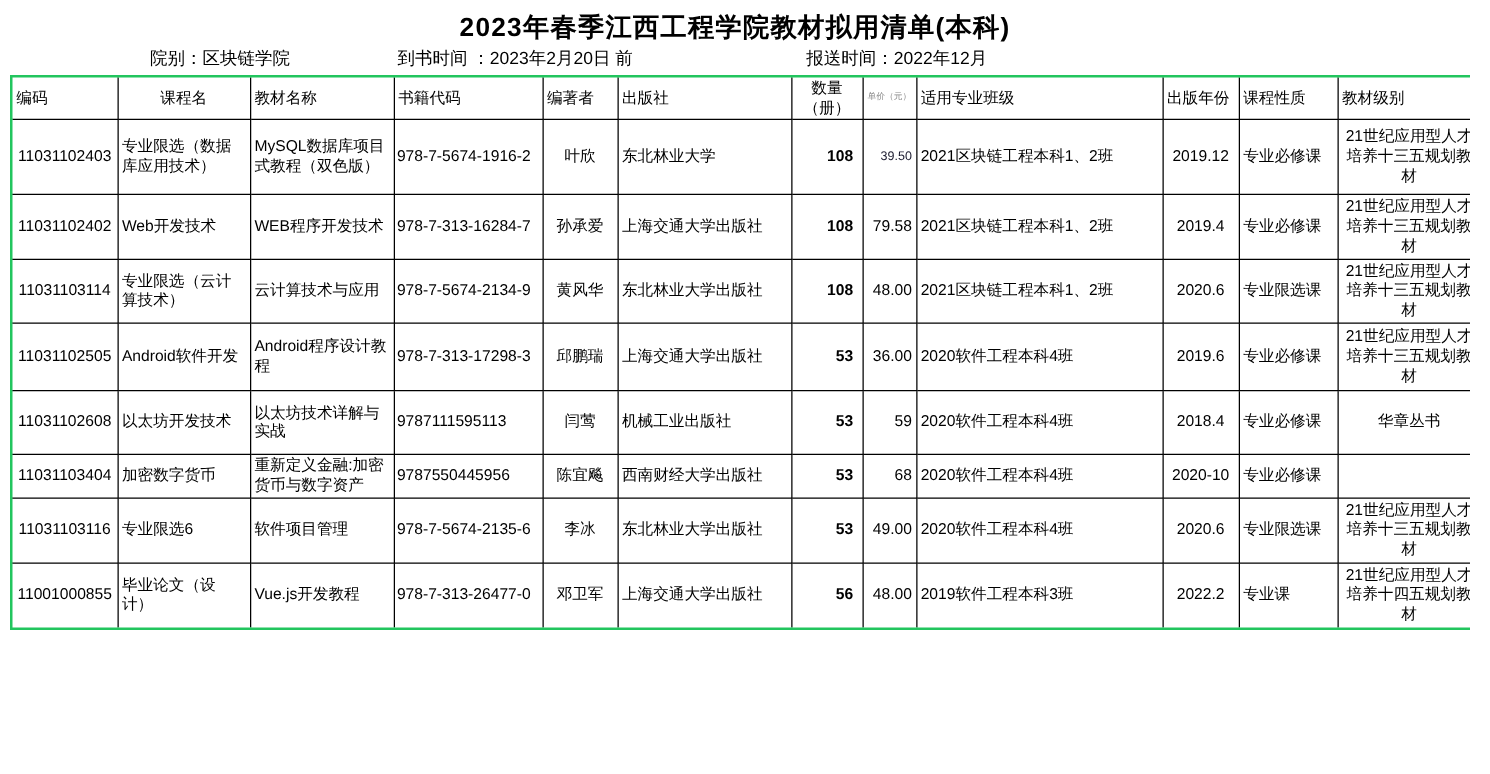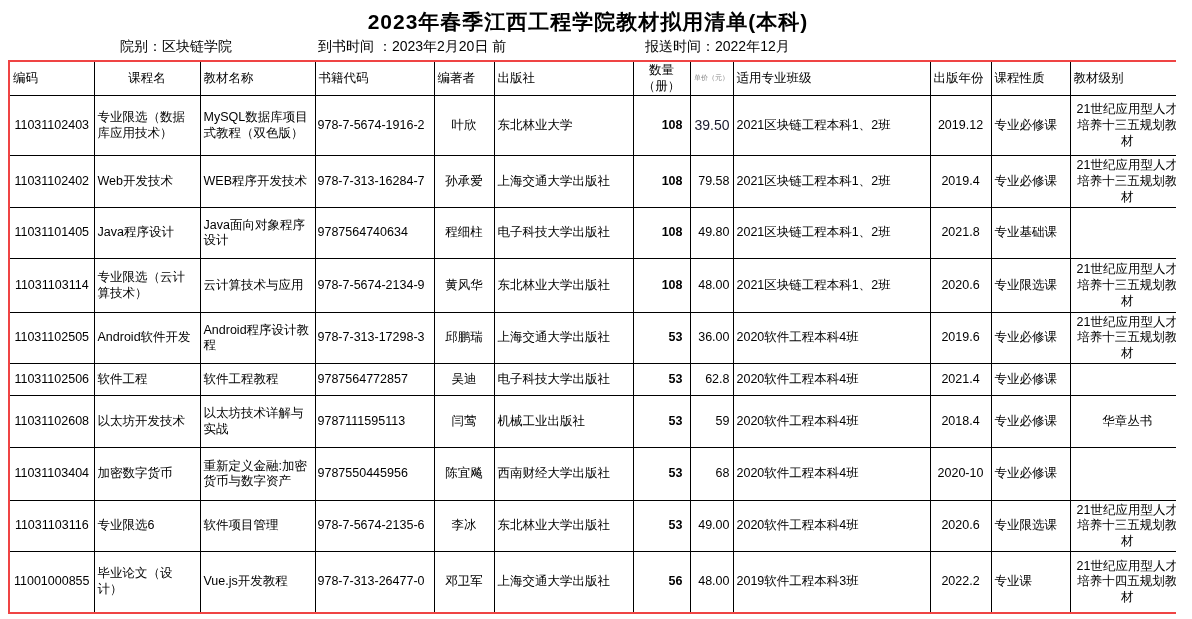--- a/index.html
+++ b/index.html
@@ -32,21 +32,21 @@
   .meta-item { position: absolute; top: 2px; white-space: nowrap; }
   .meta-department { left: 120px; }
   .meta-arrival { left: 318px; }
   .meta-report { left: 645px; }
 
   table.textbook-table {
     border-collapse: collapse;
     table-layout: fixed;
     width: 1176px;
     margin-left: 8px;
-    border: 2px solid #ef4444;
+    border: 2px solid #22c55e;
     font-size: 12.5px;
   }
   th, td {
     border: 1px solid #000;
     vertical-align: middle;
     padding: 1px 3px;
     overflow: hidden;
     word-break: break-all;
     line-height: 1.25;
   }
@@ -87,21 +87,21 @@
   th.col1 { text-align: center; }
   th.col6 { text-align: center; }
   th.col7 {
     text-align: center;
     font-size: 7px;
     color: #8a8a8a;
     white-space: nowrap;
     padding: 0;
   }
 
-  td.price-small { font-size: 14px; color: #1a1a2e; }
+  td.price-small { font-size: 10px; color: #1a1a2e; }
 
   
   tbody tr:nth-child(1)  { height: 60px; }
   tbody tr:nth-child(2)  { height: 52px; }
   tbody tr:nth-child(3)  { height: 51px; }
   tbody tr:nth-child(4)  { height: 54px; }
   tbody tr:nth-child(5)  { height: 51px; }
   tbody tr:nth-child(6)  { height: 32px; }
   tbody tr:nth-child(7)  { height: 52px; }
   tbody tr:nth-child(8)  { height: 53px; }
@@ -175,34 +175,20 @@
           <td class="col4">孙承爱</td>
           <td class="col5">上海交通大学出版社</td>
           <td class="col6">108</td>
           <td class="col7">79.58</td>
           <td class="col8">2021区块链工程本科1、2班</td>
           <td class="col9">2019.4</td>
           <td class="col10">专业必修课</td>
           <td class="col11">21世纪应用型人才培养十三五规划教材</td>
         </tr>
         <tr>
-          <td class="col0">11031101405</td>
-          <td class="col1">Java程序设计</td>
-          <td class="col2">Java面向对象程序设计</td>
-          <td class="col3">9787564740634</td>
-          <td class="col4">程细柱</td>
-          <td class="col5">电子科技大学出版社</td>
-          <td class="col6">108</td>
-          <td class="col7">49.80</td>
-          <td class="col8">2021区块链工程本科1、2班</td>
-          <td class="col9">2021.8</td>
-          <td class="col10">专业基础课</td>
-          <td class="col11"></td>
-        </tr>
-        <tr>
           <td class="col0">11031103114</td>
           <td class="col1">专业限选（云计算技术）</td>
           <td class="col2">云计算技术与应用</td>
           <td class="col3">978-7-5674-2134-9</td>
           <td class="col4">黄风华</td>
           <td class="col5">东北林业大学出版社</td>
           <td class="col6">108</td>
           <td class="col7">48.00</td>
           <td class="col8">2021区块链工程本科1、2班</td>
           <td class="col9">2020.6</td>
@@ -215,34 +201,20 @@
           <td class="col2">Android程序设计教程</td>
           <td class="col3">978-7-313-17298-3</td>
           <td class="col4">邱鹏瑞</td>
           <td class="col5">上海交通大学出版社</td>
           <td class="col6">53</td>
           <td class="col7">36.00</td>
           <td class="col8">2020软件工程本科4班</td>
           <td class="col9">2019.6</td>
           <td class="col10">专业必修课</td>
           <td class="col11">21世纪应用型人才培养十三五规划教材</td>
-        </tr>
-        <tr>
-          <td class="col0">11031102506</td>
-          <td class="col1">软件工程</td>
-          <td class="col2">软件工程教程</td>
-          <td class="col3">9787564772857</td>
-          <td class="col4">吴迪</td>
-          <td class="col5">电子科技大学出版社</td>
-          <td class="col6">53</td>
-          <td class="col7">62.8</td>
-          <td class="col8">2020软件工程本科4班</td>
-          <td class="col9">2021.4</td>
-          <td class="col10">专业必修课</td>
-          <td class="col11"></td>
         </tr>
         <tr>
           <td class="col0">11031102608</td>
           <td class="col1">以太坊开发技术</td>
           <td class="col2">以太坊技术详解与实战</td>
           <td class="col3">9787111595113</td>
           <td class="col4">闫莺</td>
           <td class="col5">机械工业出版社</td>
           <td class="col6">53</td>
           <td class="col7">59</td>

